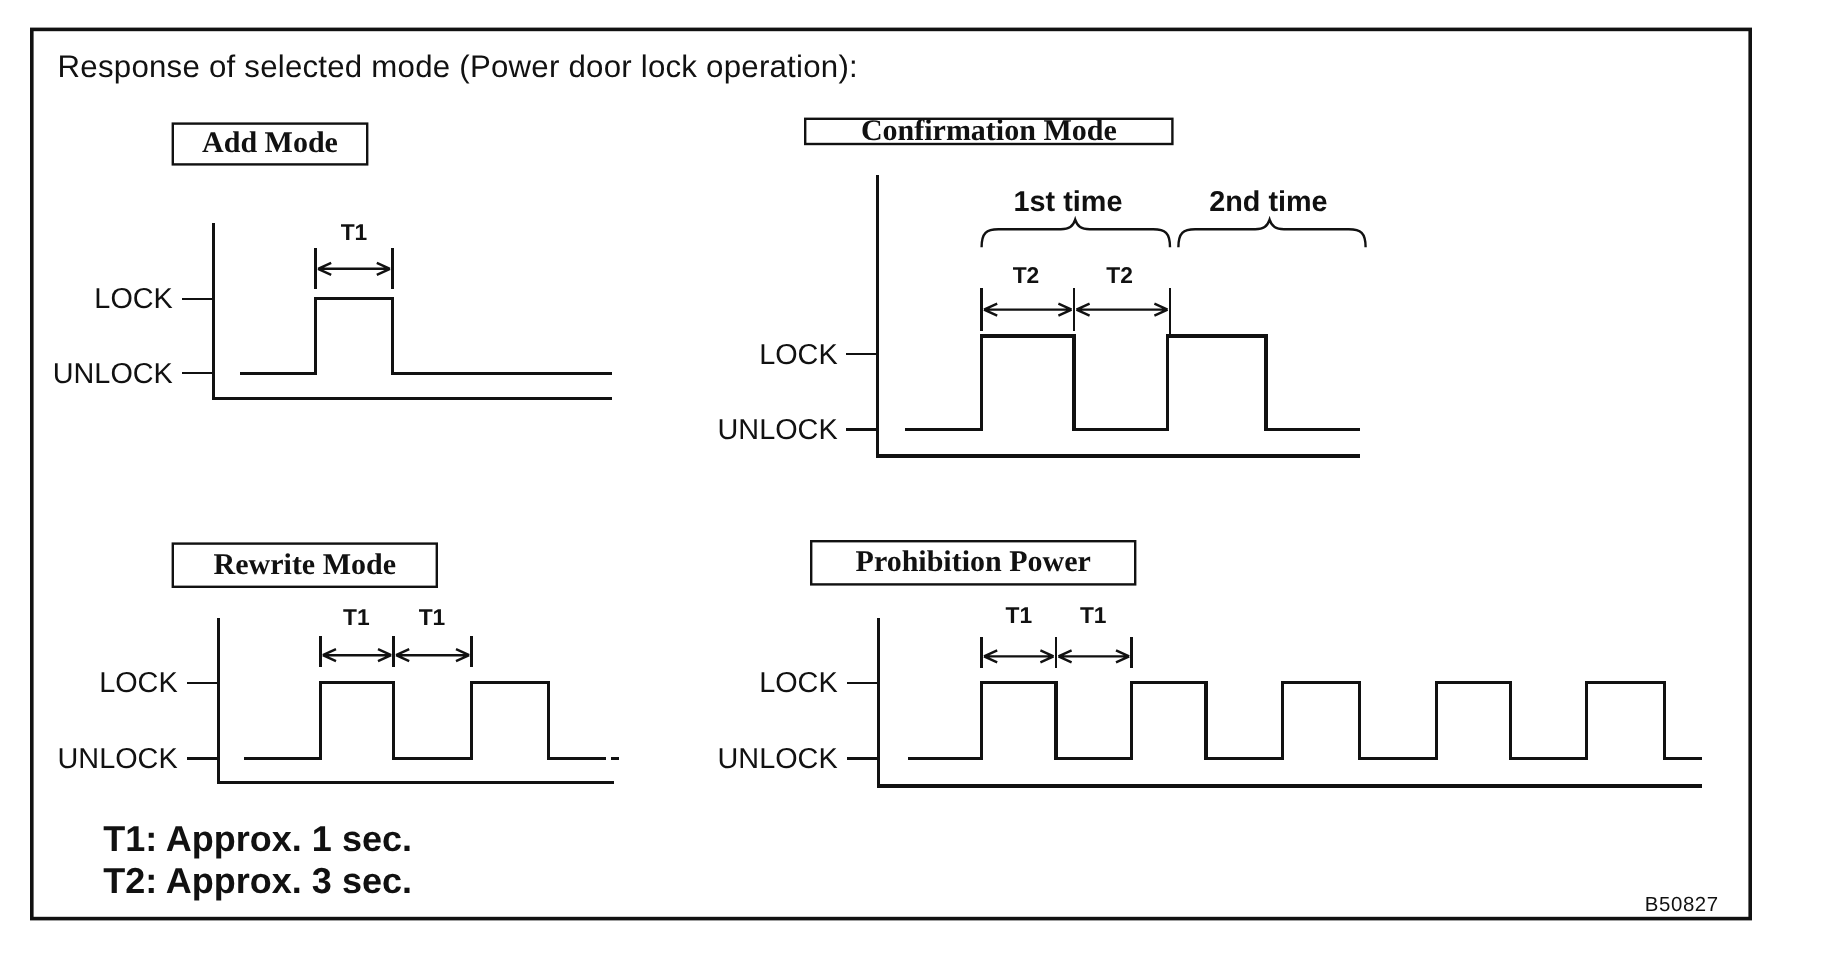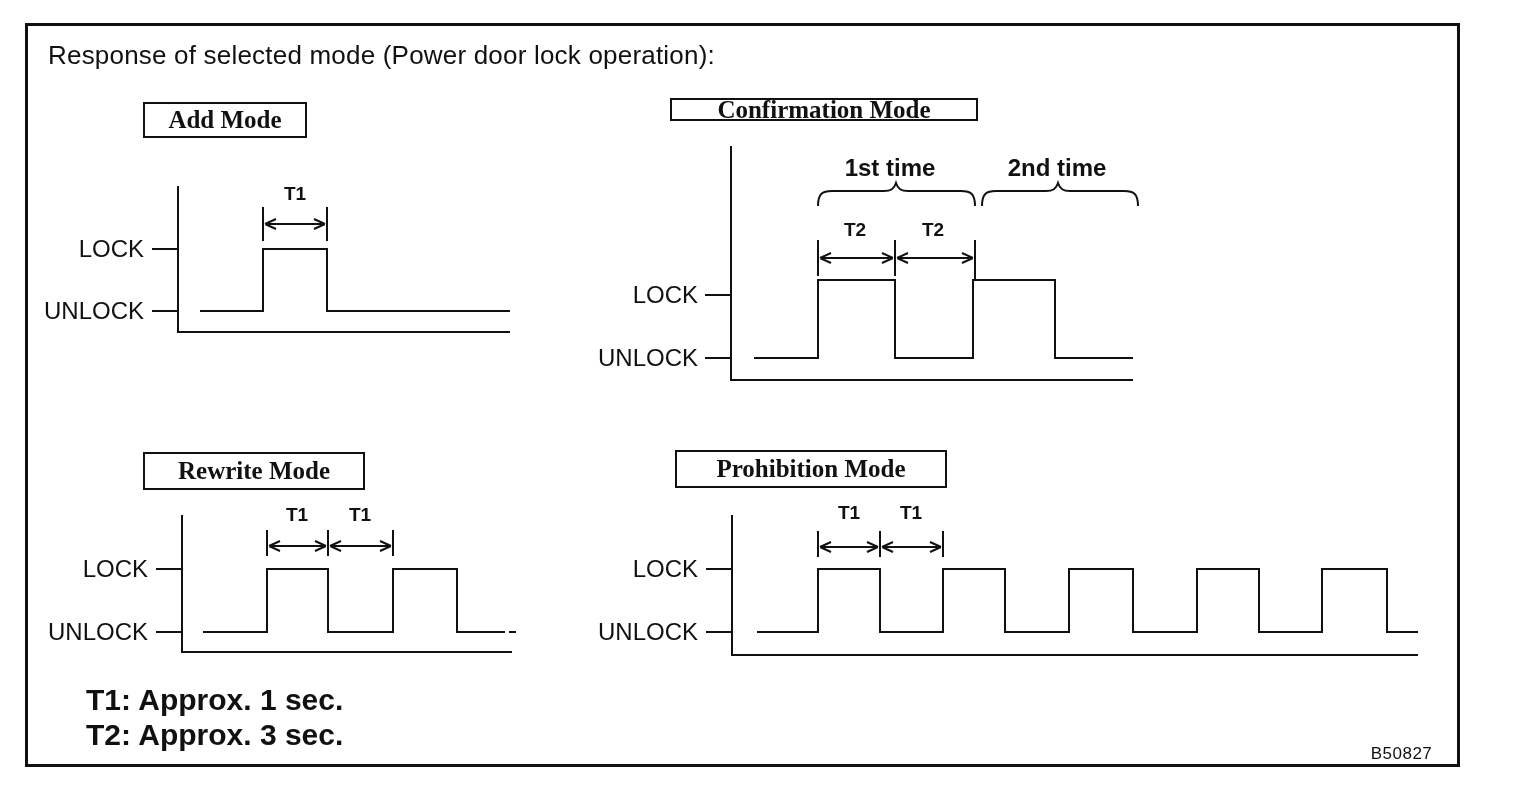--- a/index.html
+++ b/index.html
@@ -39,21 +39,21 @@
 <div class="abs mode-box box-add">
   <span>Add Mode</span>
 </div>
 <div class="abs mode-box box-confirm">
   <span>Confirmation Mode</span>
 </div>
 <div class="abs mode-box box-rewrite">
   <span>Rewrite Mode</span>
 </div>
 <div class="abs mode-box box-prohibit">
-  <span>Prohibition Mode</span>
+  <span>Prohibition Power</span>
 </div>
 
 <svg style="left:30px;top:160px;" width="500" height="190" viewBox="30 160 500 190">
   <path class="ink w3" d="M178,186 V333"></path>
   <path class="ink w3" d="M177,332 H510"></path>
   <path class="ink w2 ortho" d="M152,249 H177"></path>
   <path class="ink w2 ortho" d="M152,311 H177"></path>
   <text class="lbl" x="144" y="257" text-anchor="end">LOCK</text>
   <text class="lbl" x="144" y="319" text-anchor="end">UNLOCK</text>
   <path class="ink w3" d="M200,311 H263 V249 H327 V311 H510"></path>

